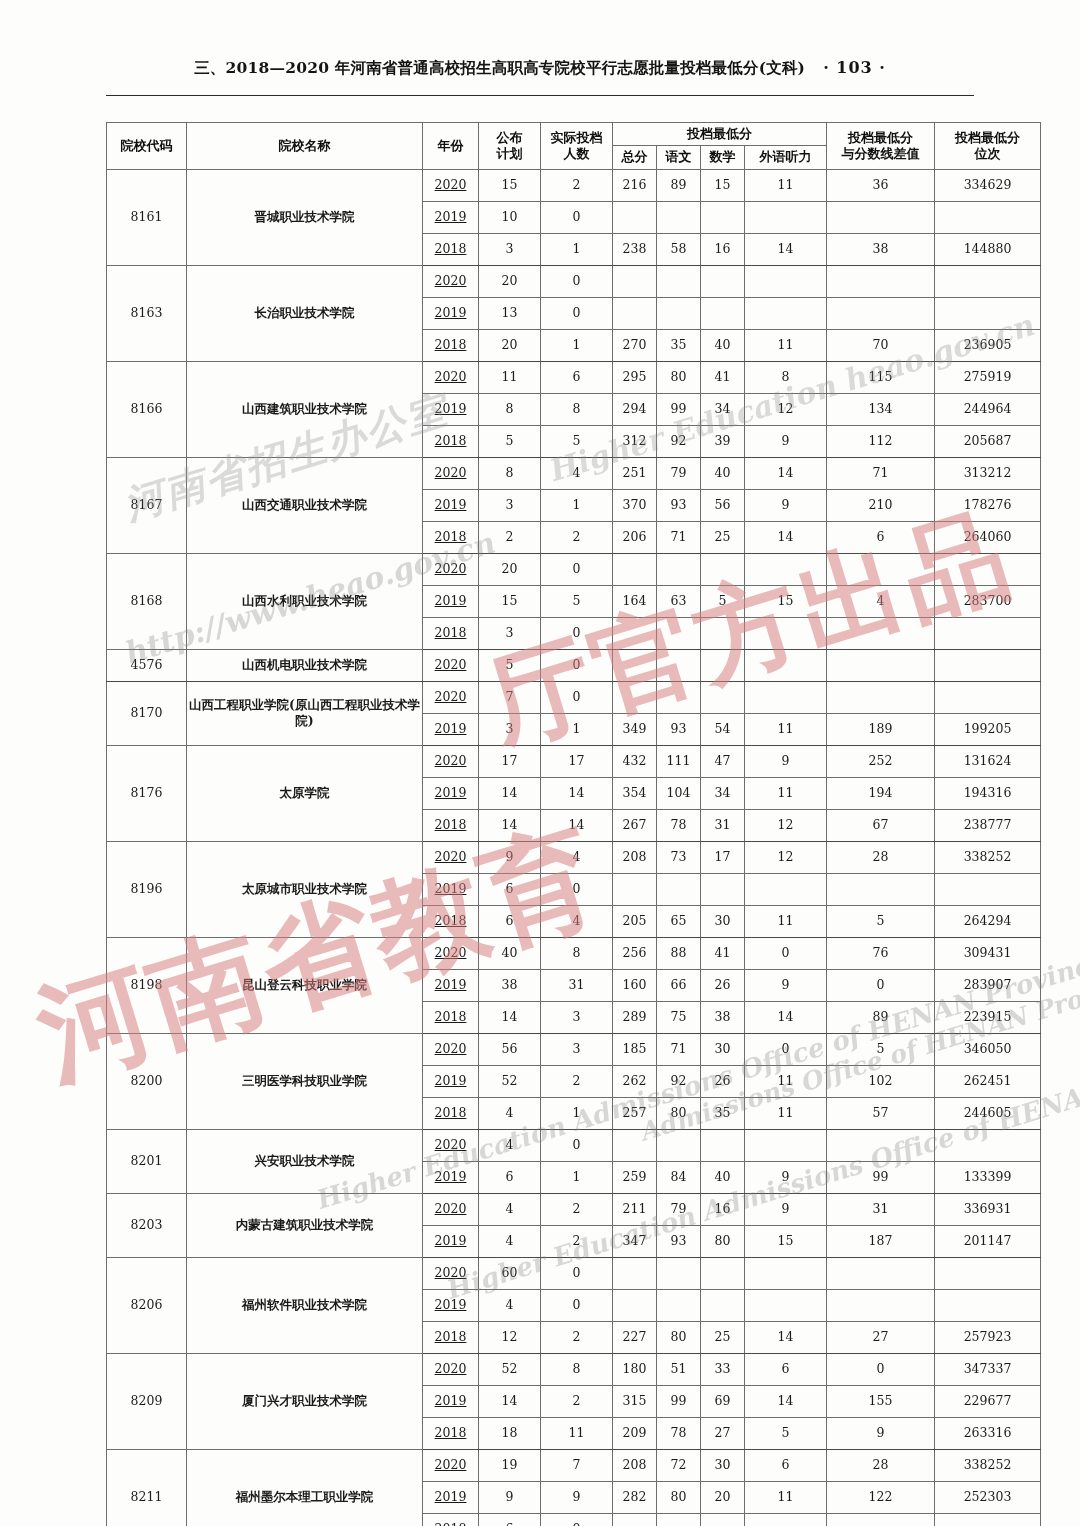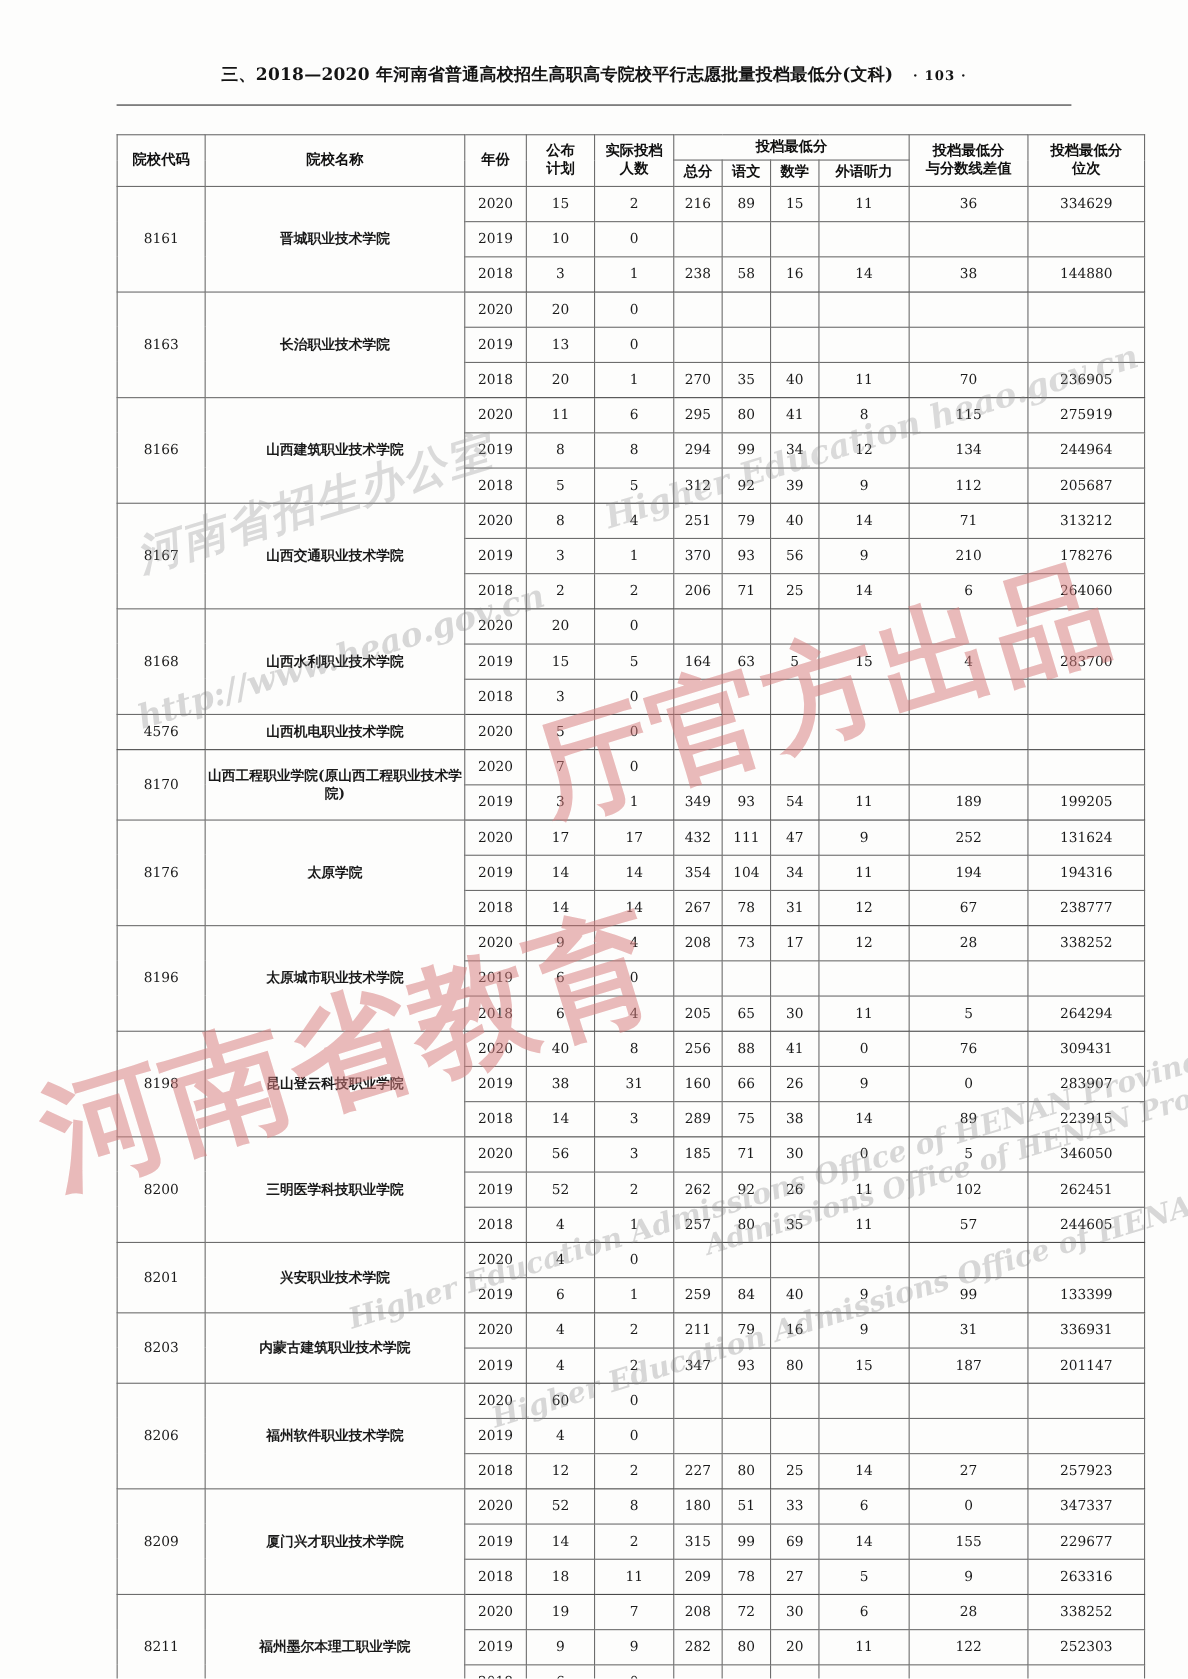--- a/index.html
+++ b/index.html
@@ -36,21 +36,21 @@
     gap: 18px;
     white-space: nowrap;
   }
   .rh-title {
     font-size: 15.5px;
     font-weight: 700;
     letter-spacing: 0.2px;
     color: #141414;
   }
   .rh-folio {
-    font-size: 12px;
+    font-size: 16px;
     font-weight: 700;
     color: #141414;
     letter-spacing: 1px;
   }
   .head-rule {
     position: absolute;
     top: 95px;
     left: 106px;
     width: 868px;
     height: 0;
@@ -129,21 +129,21 @@
   td.c-code   { font-size: 13.5px; font-weight: 400; }
   td.c-name   {
     text-align: left;
     padding-left: 14px;
     padding-right: 6px;
     font-size: 13.5px;
     font-weight: 600;
     line-height: 1.32;
     margin-left: 27px;
   }
-  td.c-year   { font-size: 12.5px; }
+  td.c-year   { font-size: 12.5px; text-decoration: underline; }
   td.c-num    { font-size: 13px; }
   td.c-rank   { font-size: 13px; }
 
   
   col.w-code { width: 80px; }
   col.w-name { width: 236px; }
   col.w-year { width: 56px; }
   col.w-plan { width: 62px; }
   col.w-actual { width: 72px; }
   col.w-total { width: 44px; }

